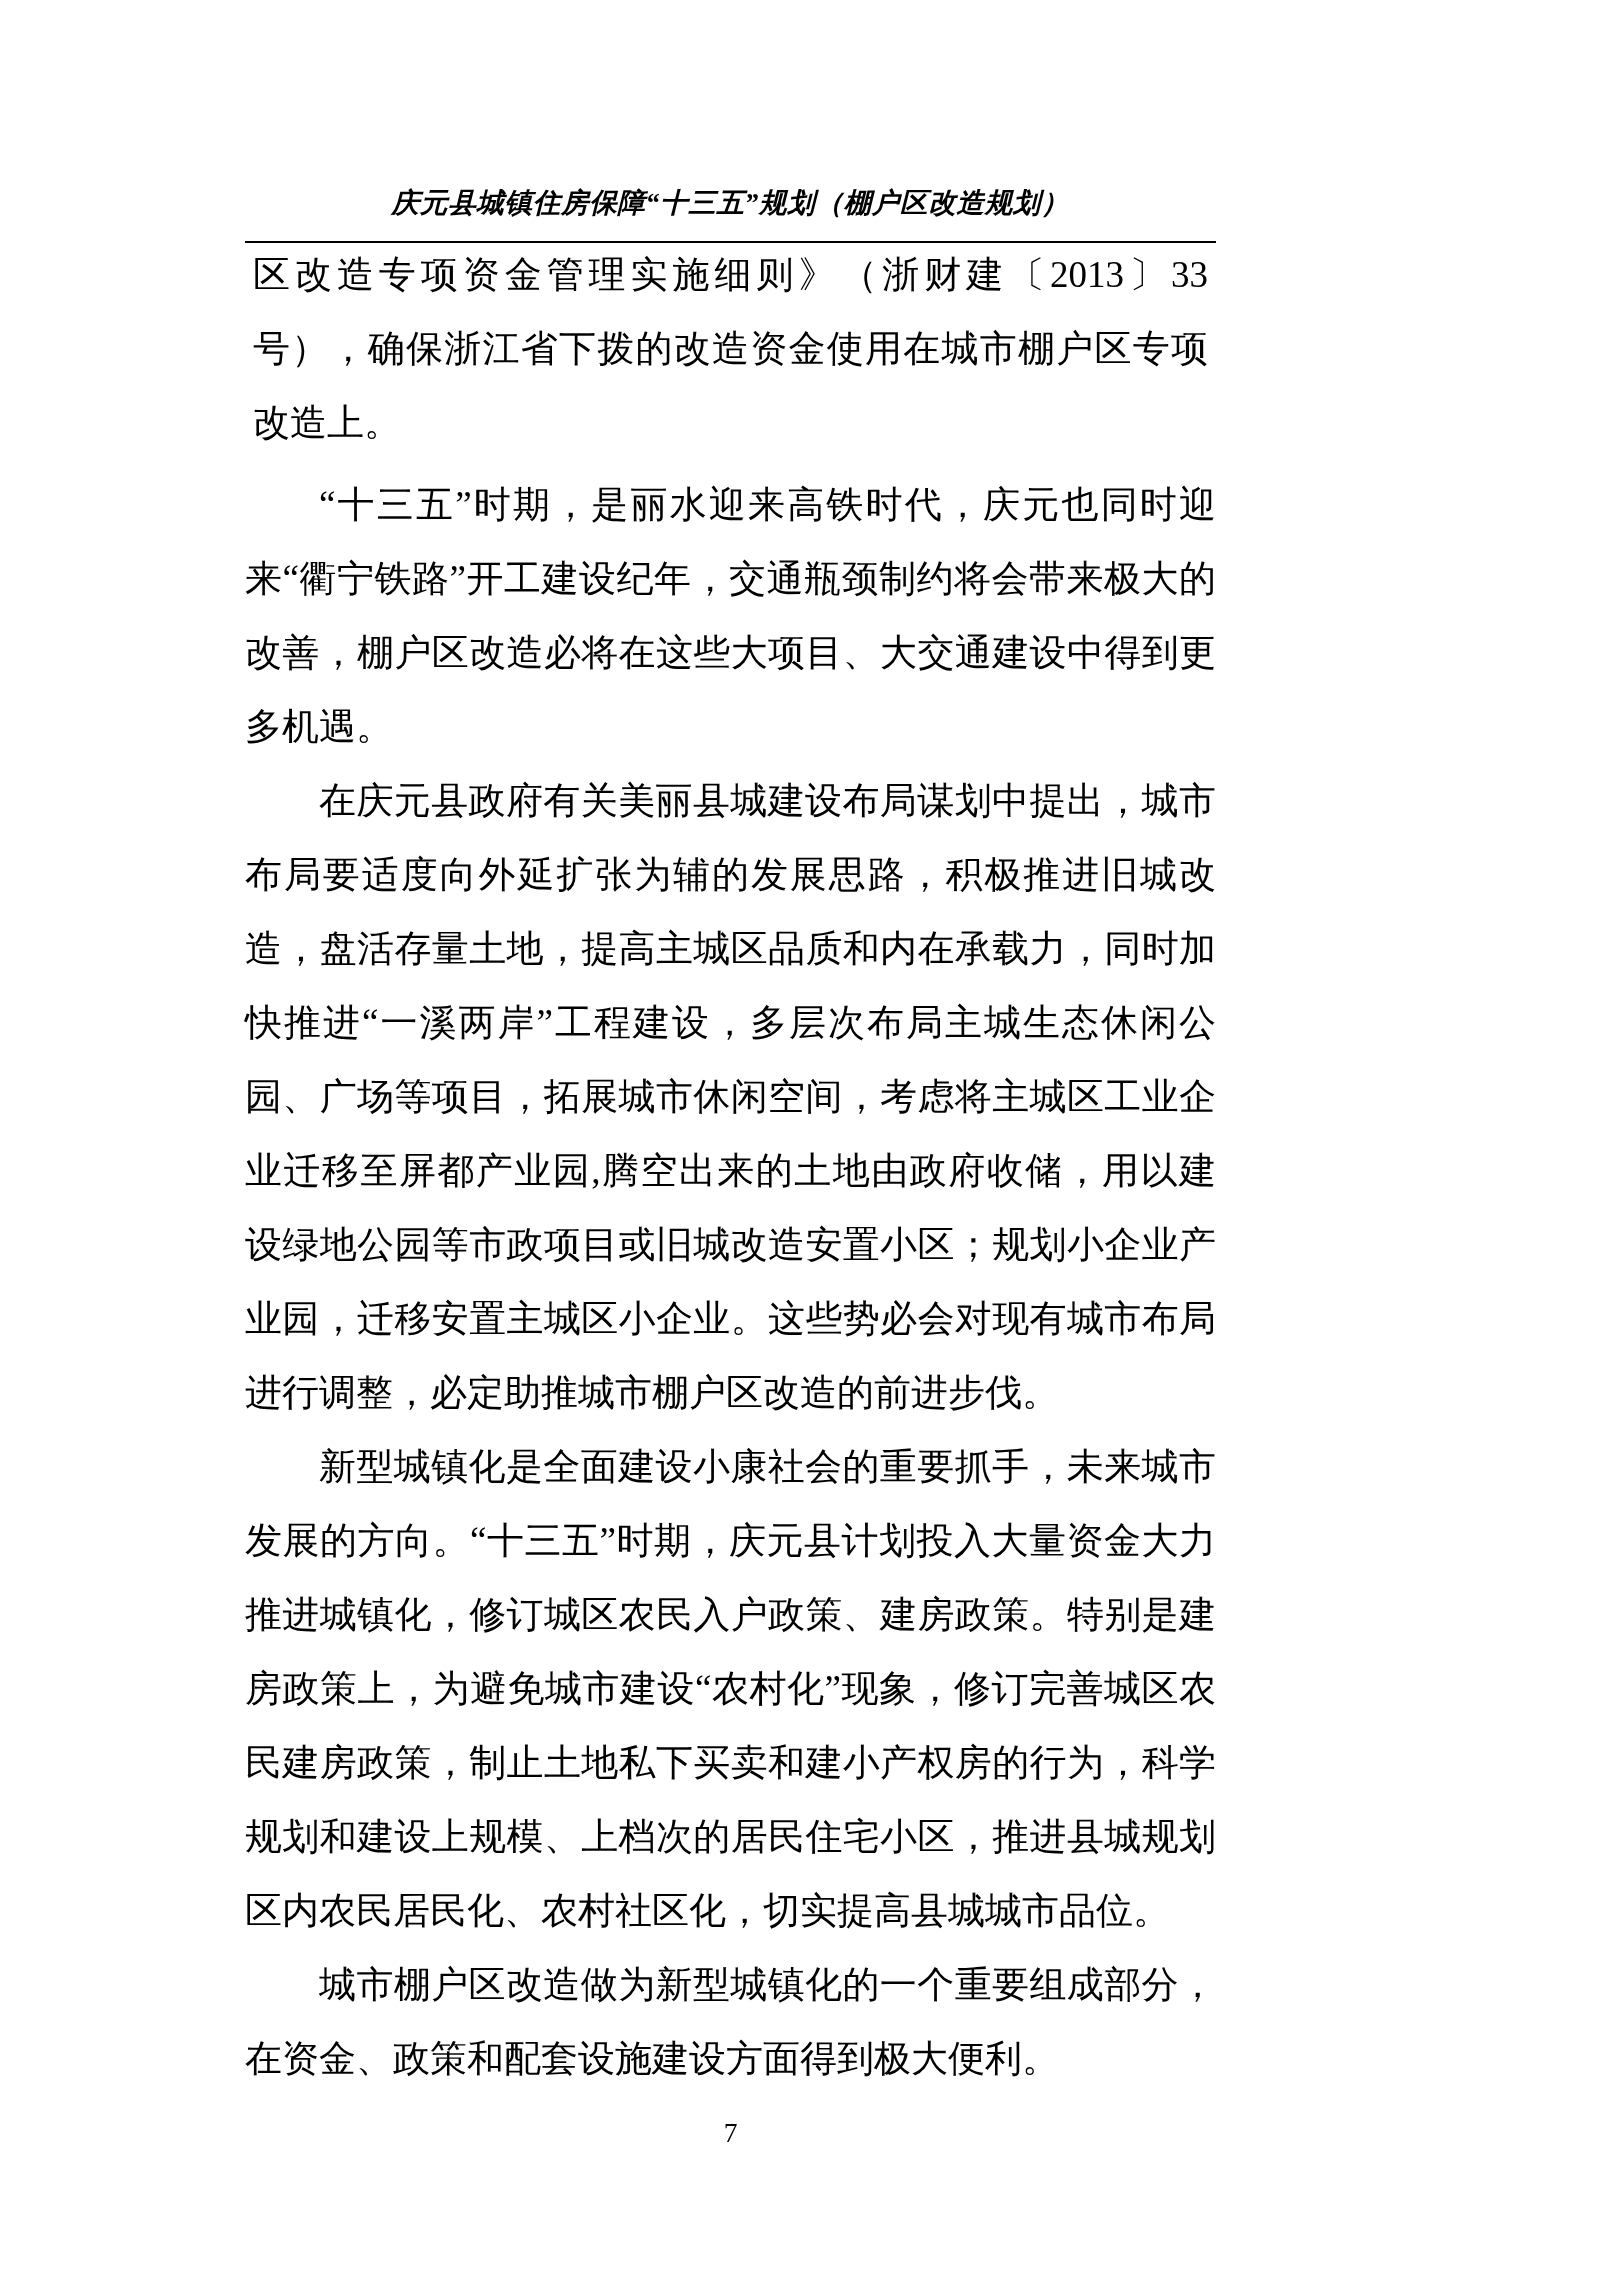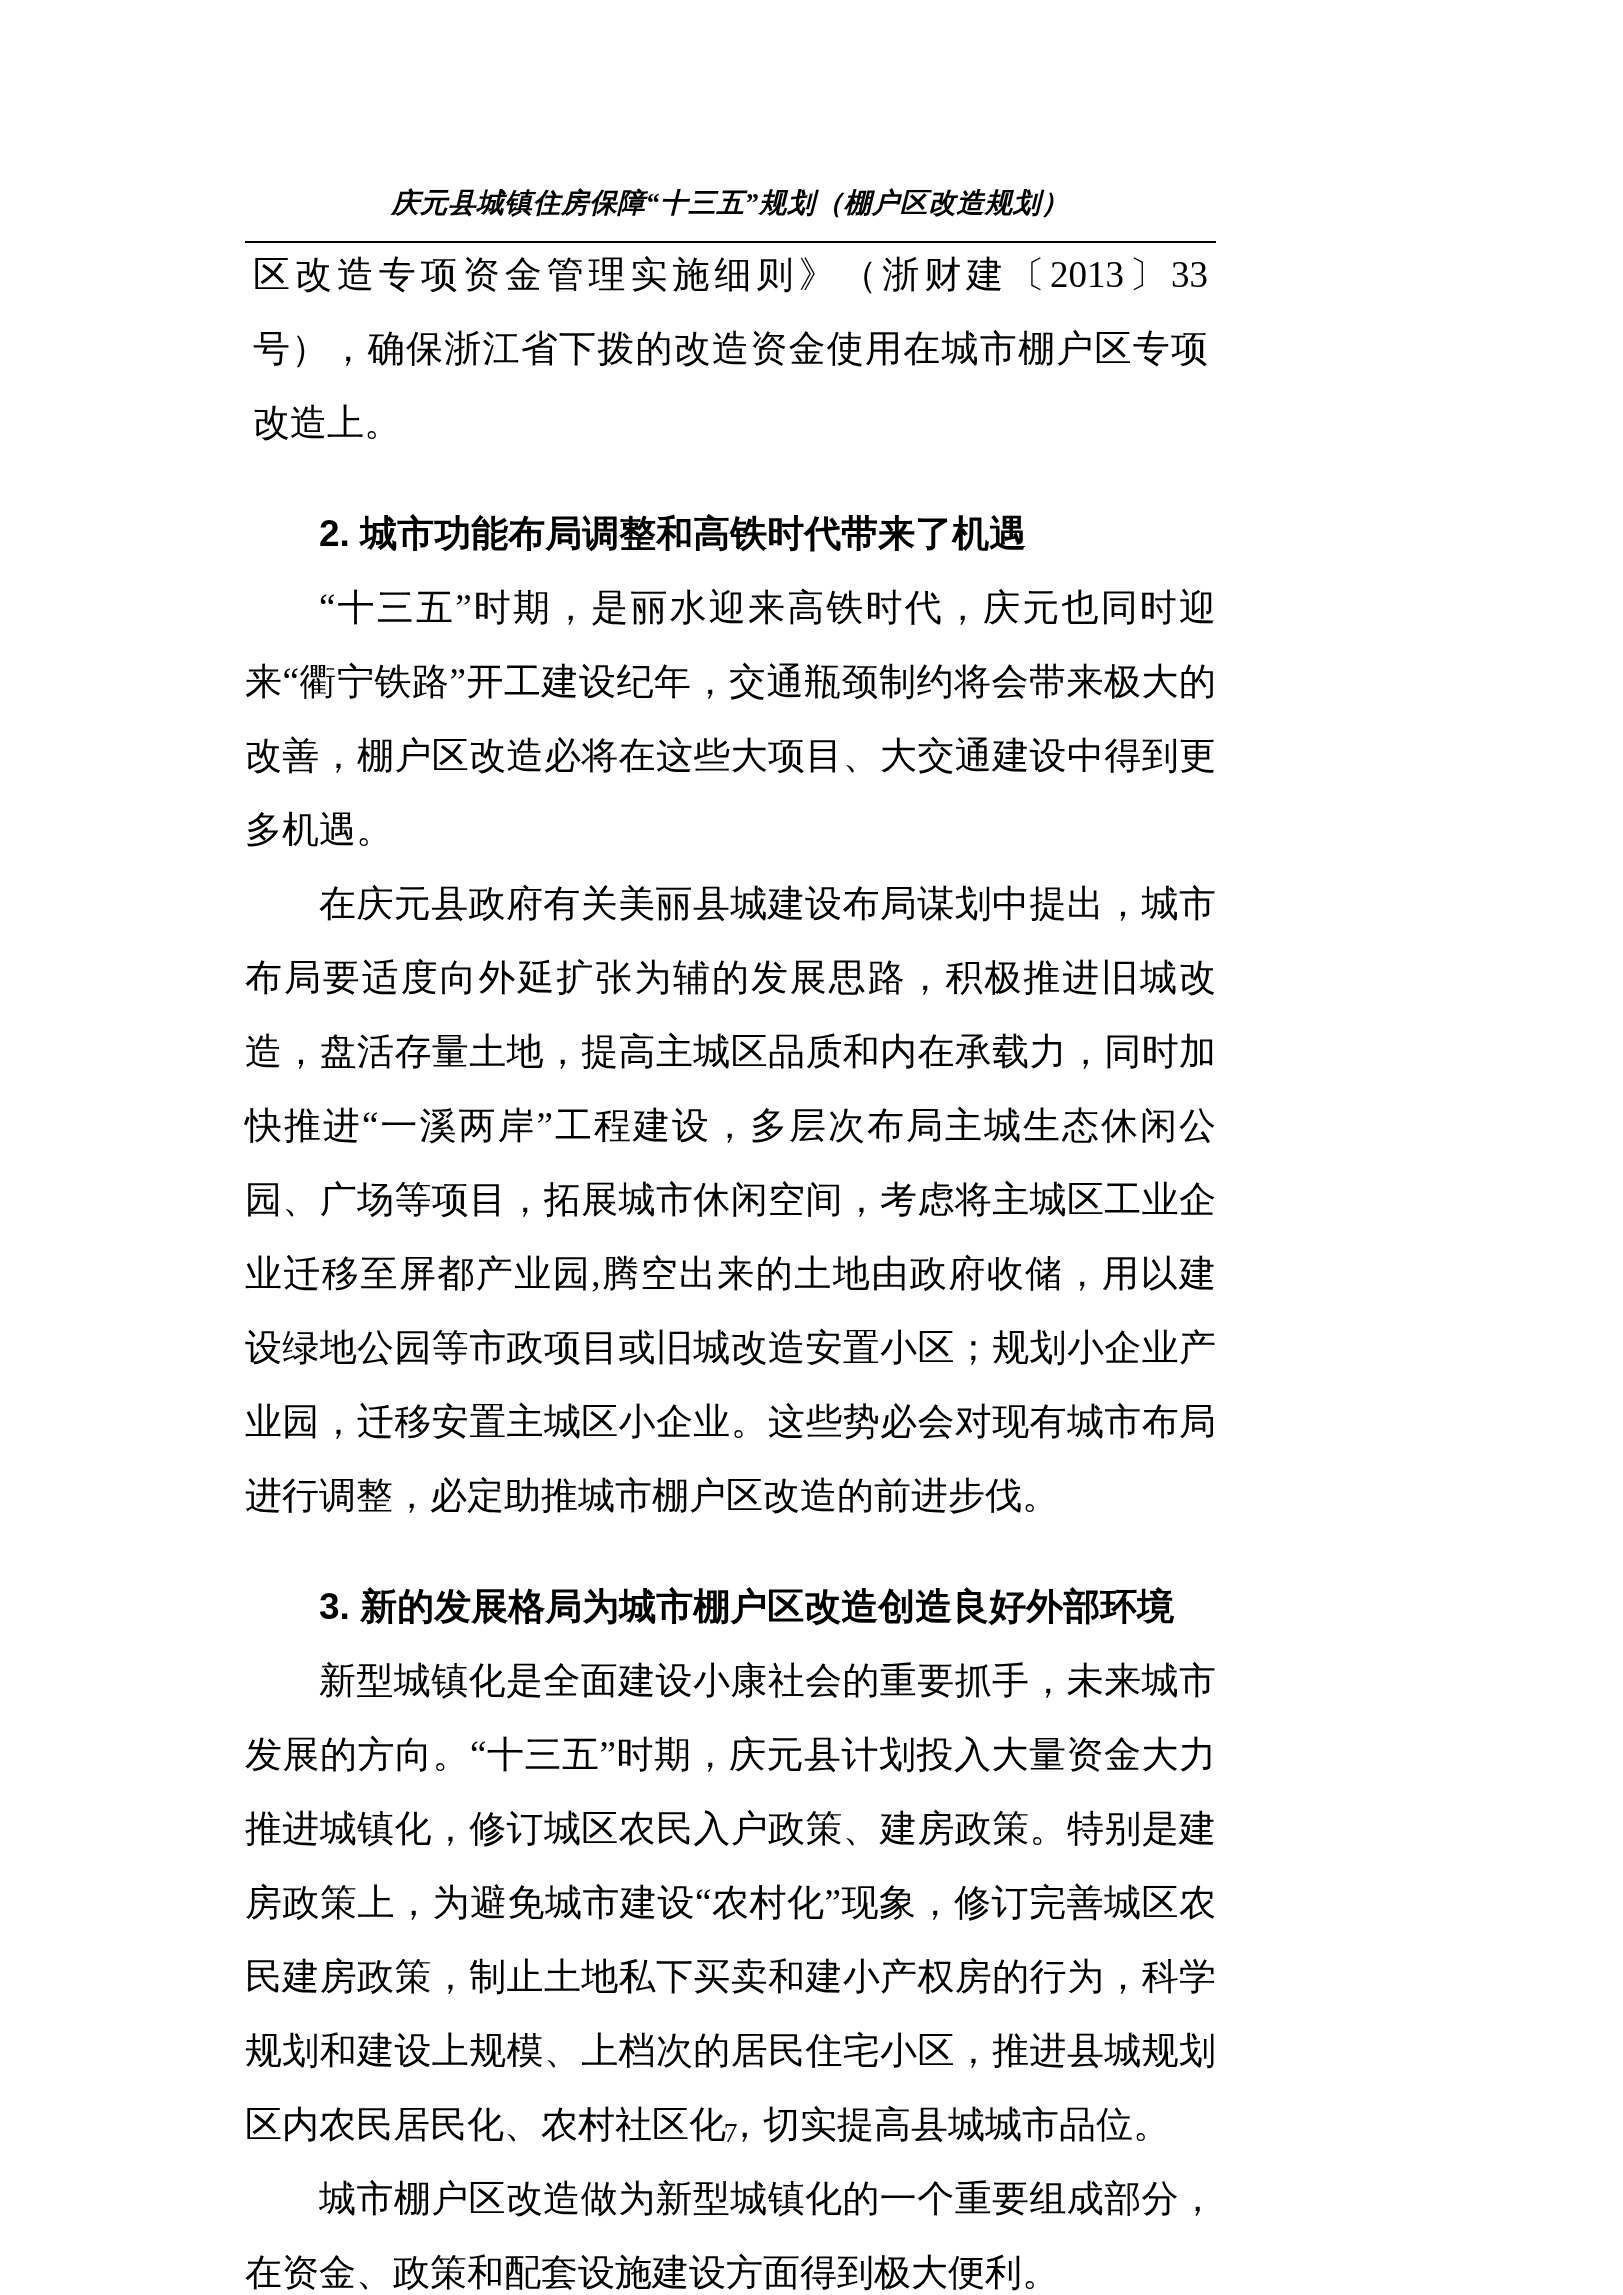--- a/index.html
+++ b/index.html
@@ -72,24 +72,22 @@
 <body>
 
 <div class="page">
 
   <div class="doc-title">庆元县城镇住房保障“十三五”规划（棚户区改造规划）</div>
 
   <div class="header-rule"></div>
 
   <div class="content">
     <p class="para-cont">区改造专项资金管理实施细则》（浙财建〔2013〕33号），确保浙江省下拨的改造资金使用在城市棚户区专项改造上。</p>
-    <p class="heading">2. 城市功能布局调整和高铁时代带来了机遇</p>
     <p class="para">“十三五”时期，是丽水迎来高铁时代，庆元也同时迎来“衢宁铁路”开工建设纪年，交通瓶颈制约将会带来极大的改善，棚户区改造必将在这些大项目、大交通建设中得到更多机遇。</p>
     <p class="para">在庆元县政府有关美丽县城建设布局谋划中提出，城市布局要适度向外延扩张为辅的发展思路，积极推进旧城改造，盘活存量土地，提高主城区品质和内在承载力，同时加快推进“一溪两岸”工程建设，多层次布局主城生态休闲公园、广场等项目，拓展城市休闲空间，考虑将主城区工业企业迁移至屏都产业园,腾空出来的土地由政府收储，用以建设绿地公园等市政项目或旧城改造安置小区；规划小企业产业园，迁移安置主城区小企业。这些势必会对现有城市布局进行调整，必定助推城市棚户区改造的前进步伐。</p>
-    <p class="heading">3. 新的发展格局为城市棚户区改造创造良好外部环境</p>
     <p class="para">新型城镇化是全面建设小康社会的重要抓手，未来城市发展的方向。“十三五”时期，庆元县计划投入大量资金大力推进城镇化，修订城区农民入户政策、建房政策。特别是建房政策上，为避免城市建设“农村化”现象，修订完善城区农民建房政策，制止土地私下买卖和建小产权房的行为，科学规划和建设上规模、上档次的居民住宅小区，推进县城规划区内农民居民化、农村社区化，切实提高县城城市品位。</p>
     <p class="para">城市棚户区改造做为新型城镇化的一个重要组成部分，在资金、政策和配套设施建设方面得到极大便利。</p>
   </div>
 
   <div class="page-number">7</div>
 
 </div>
 
 
 </body></html>

